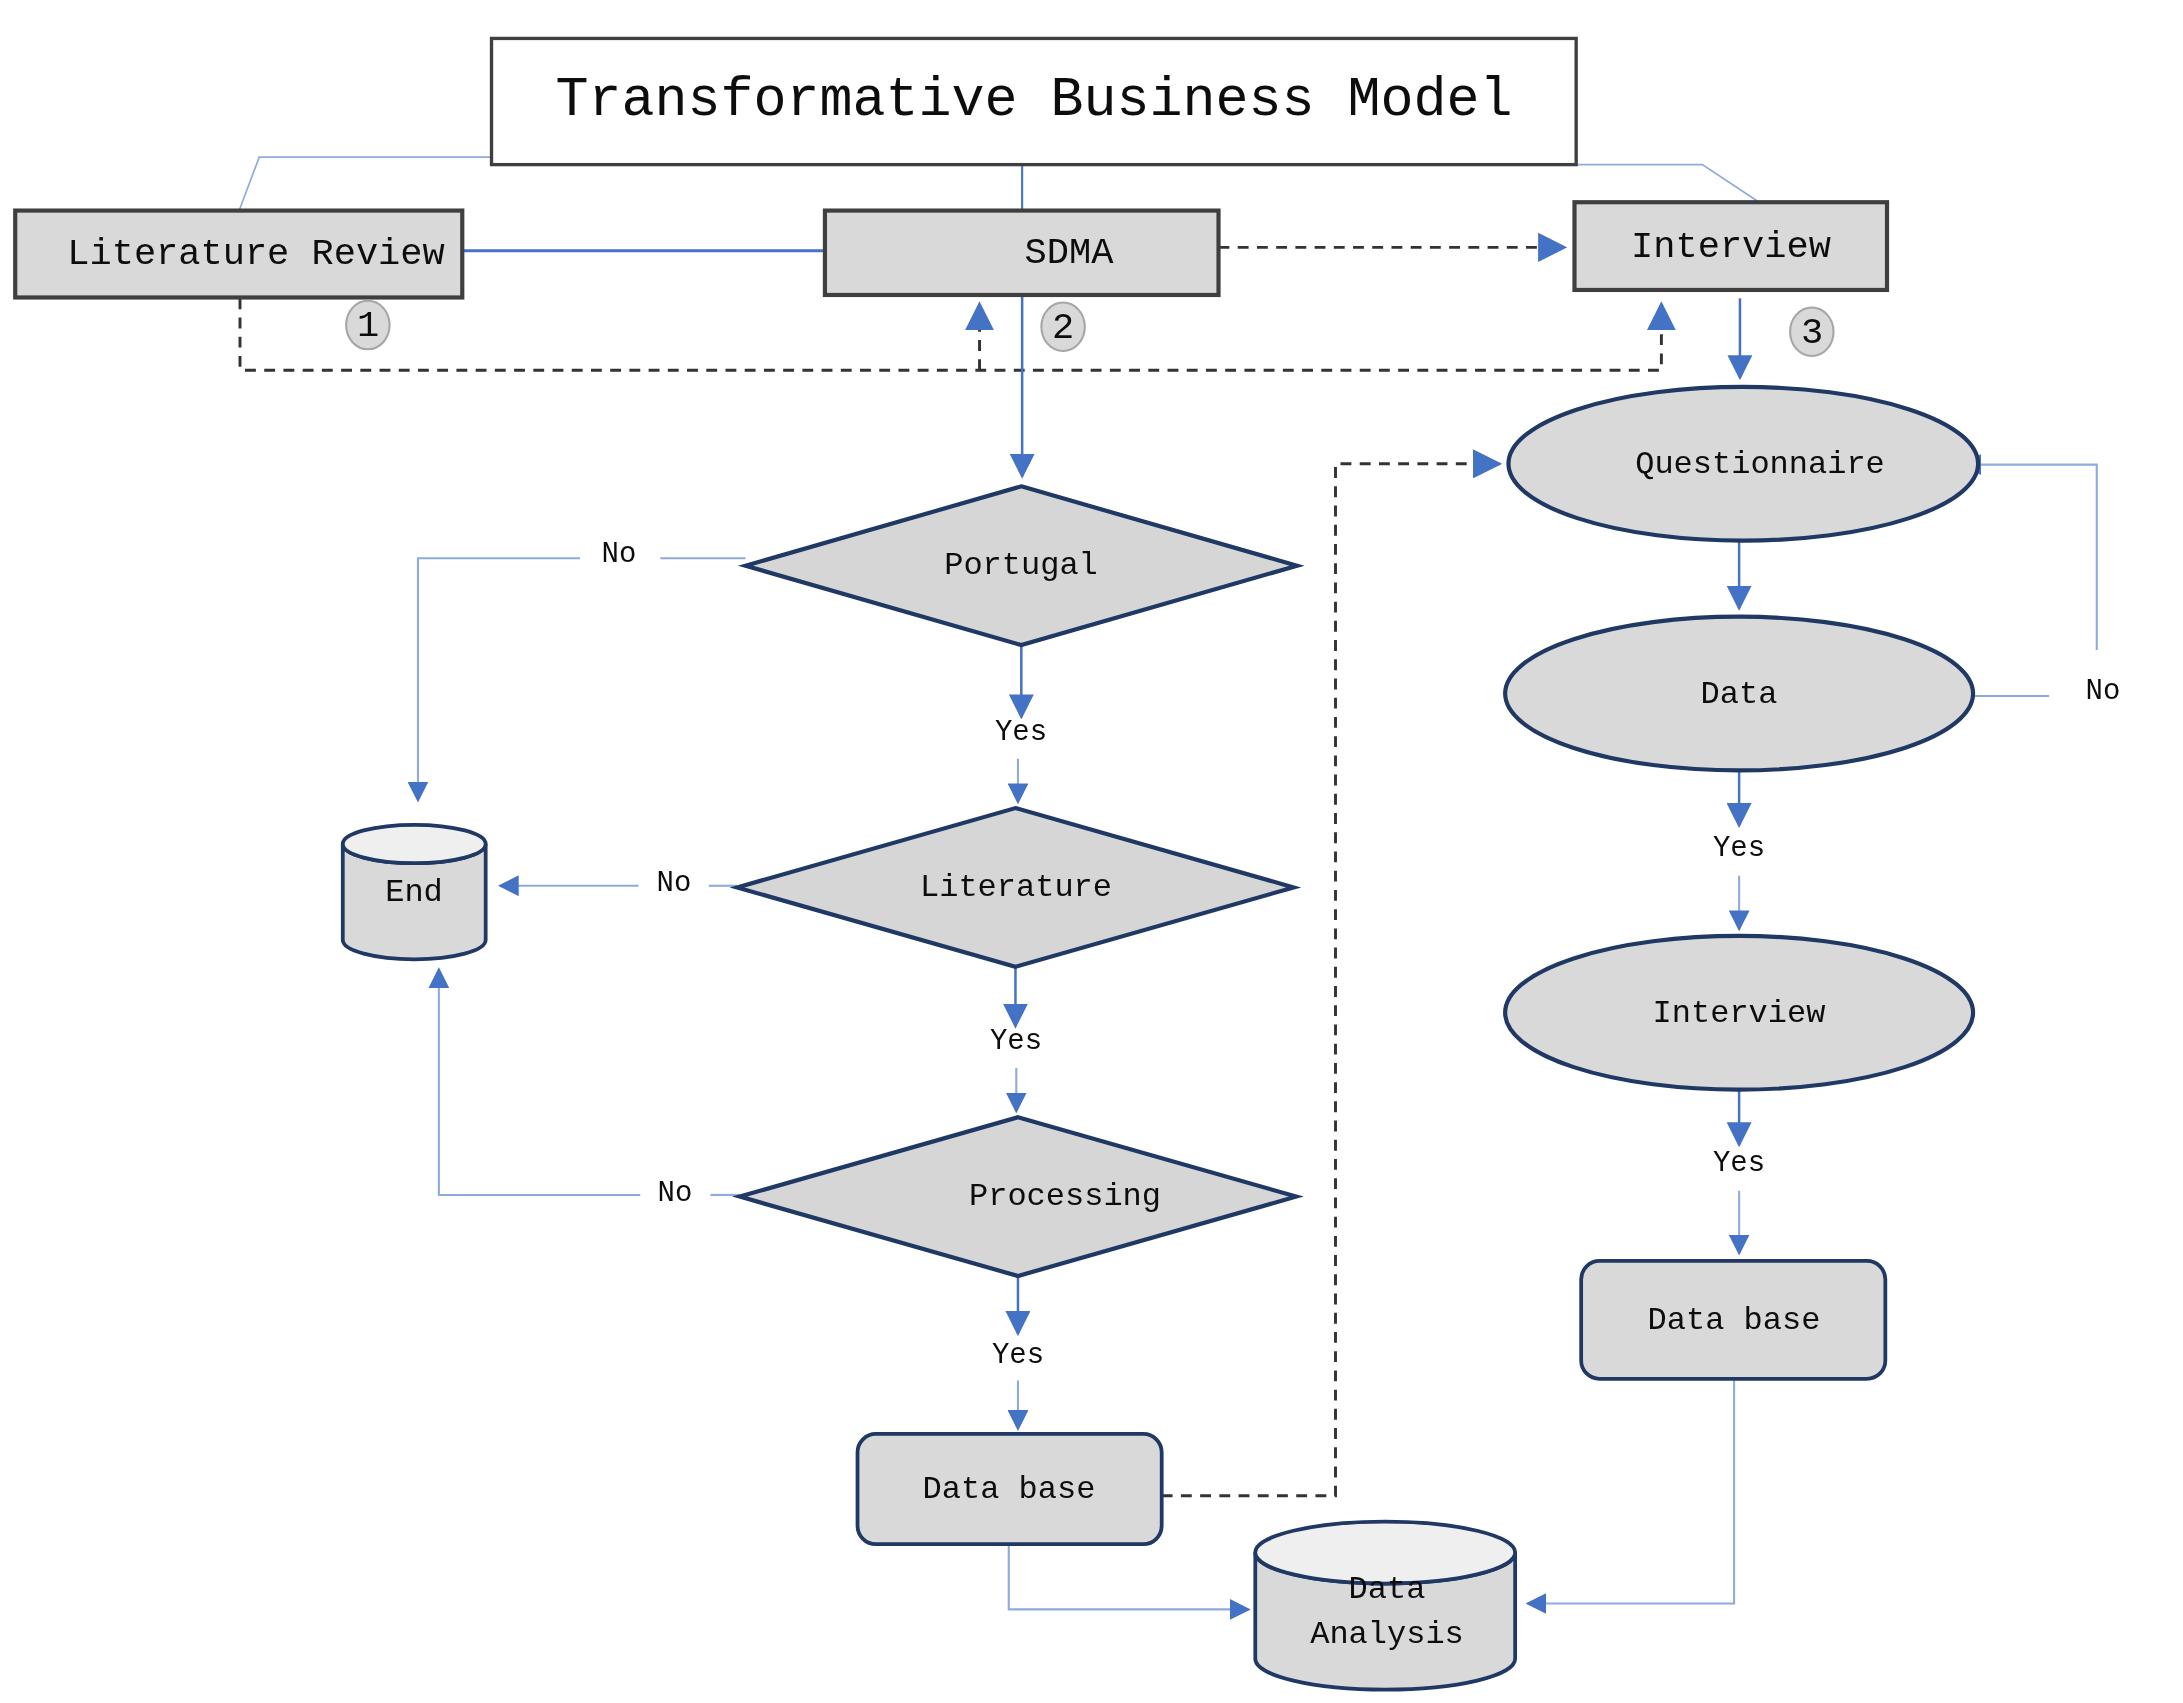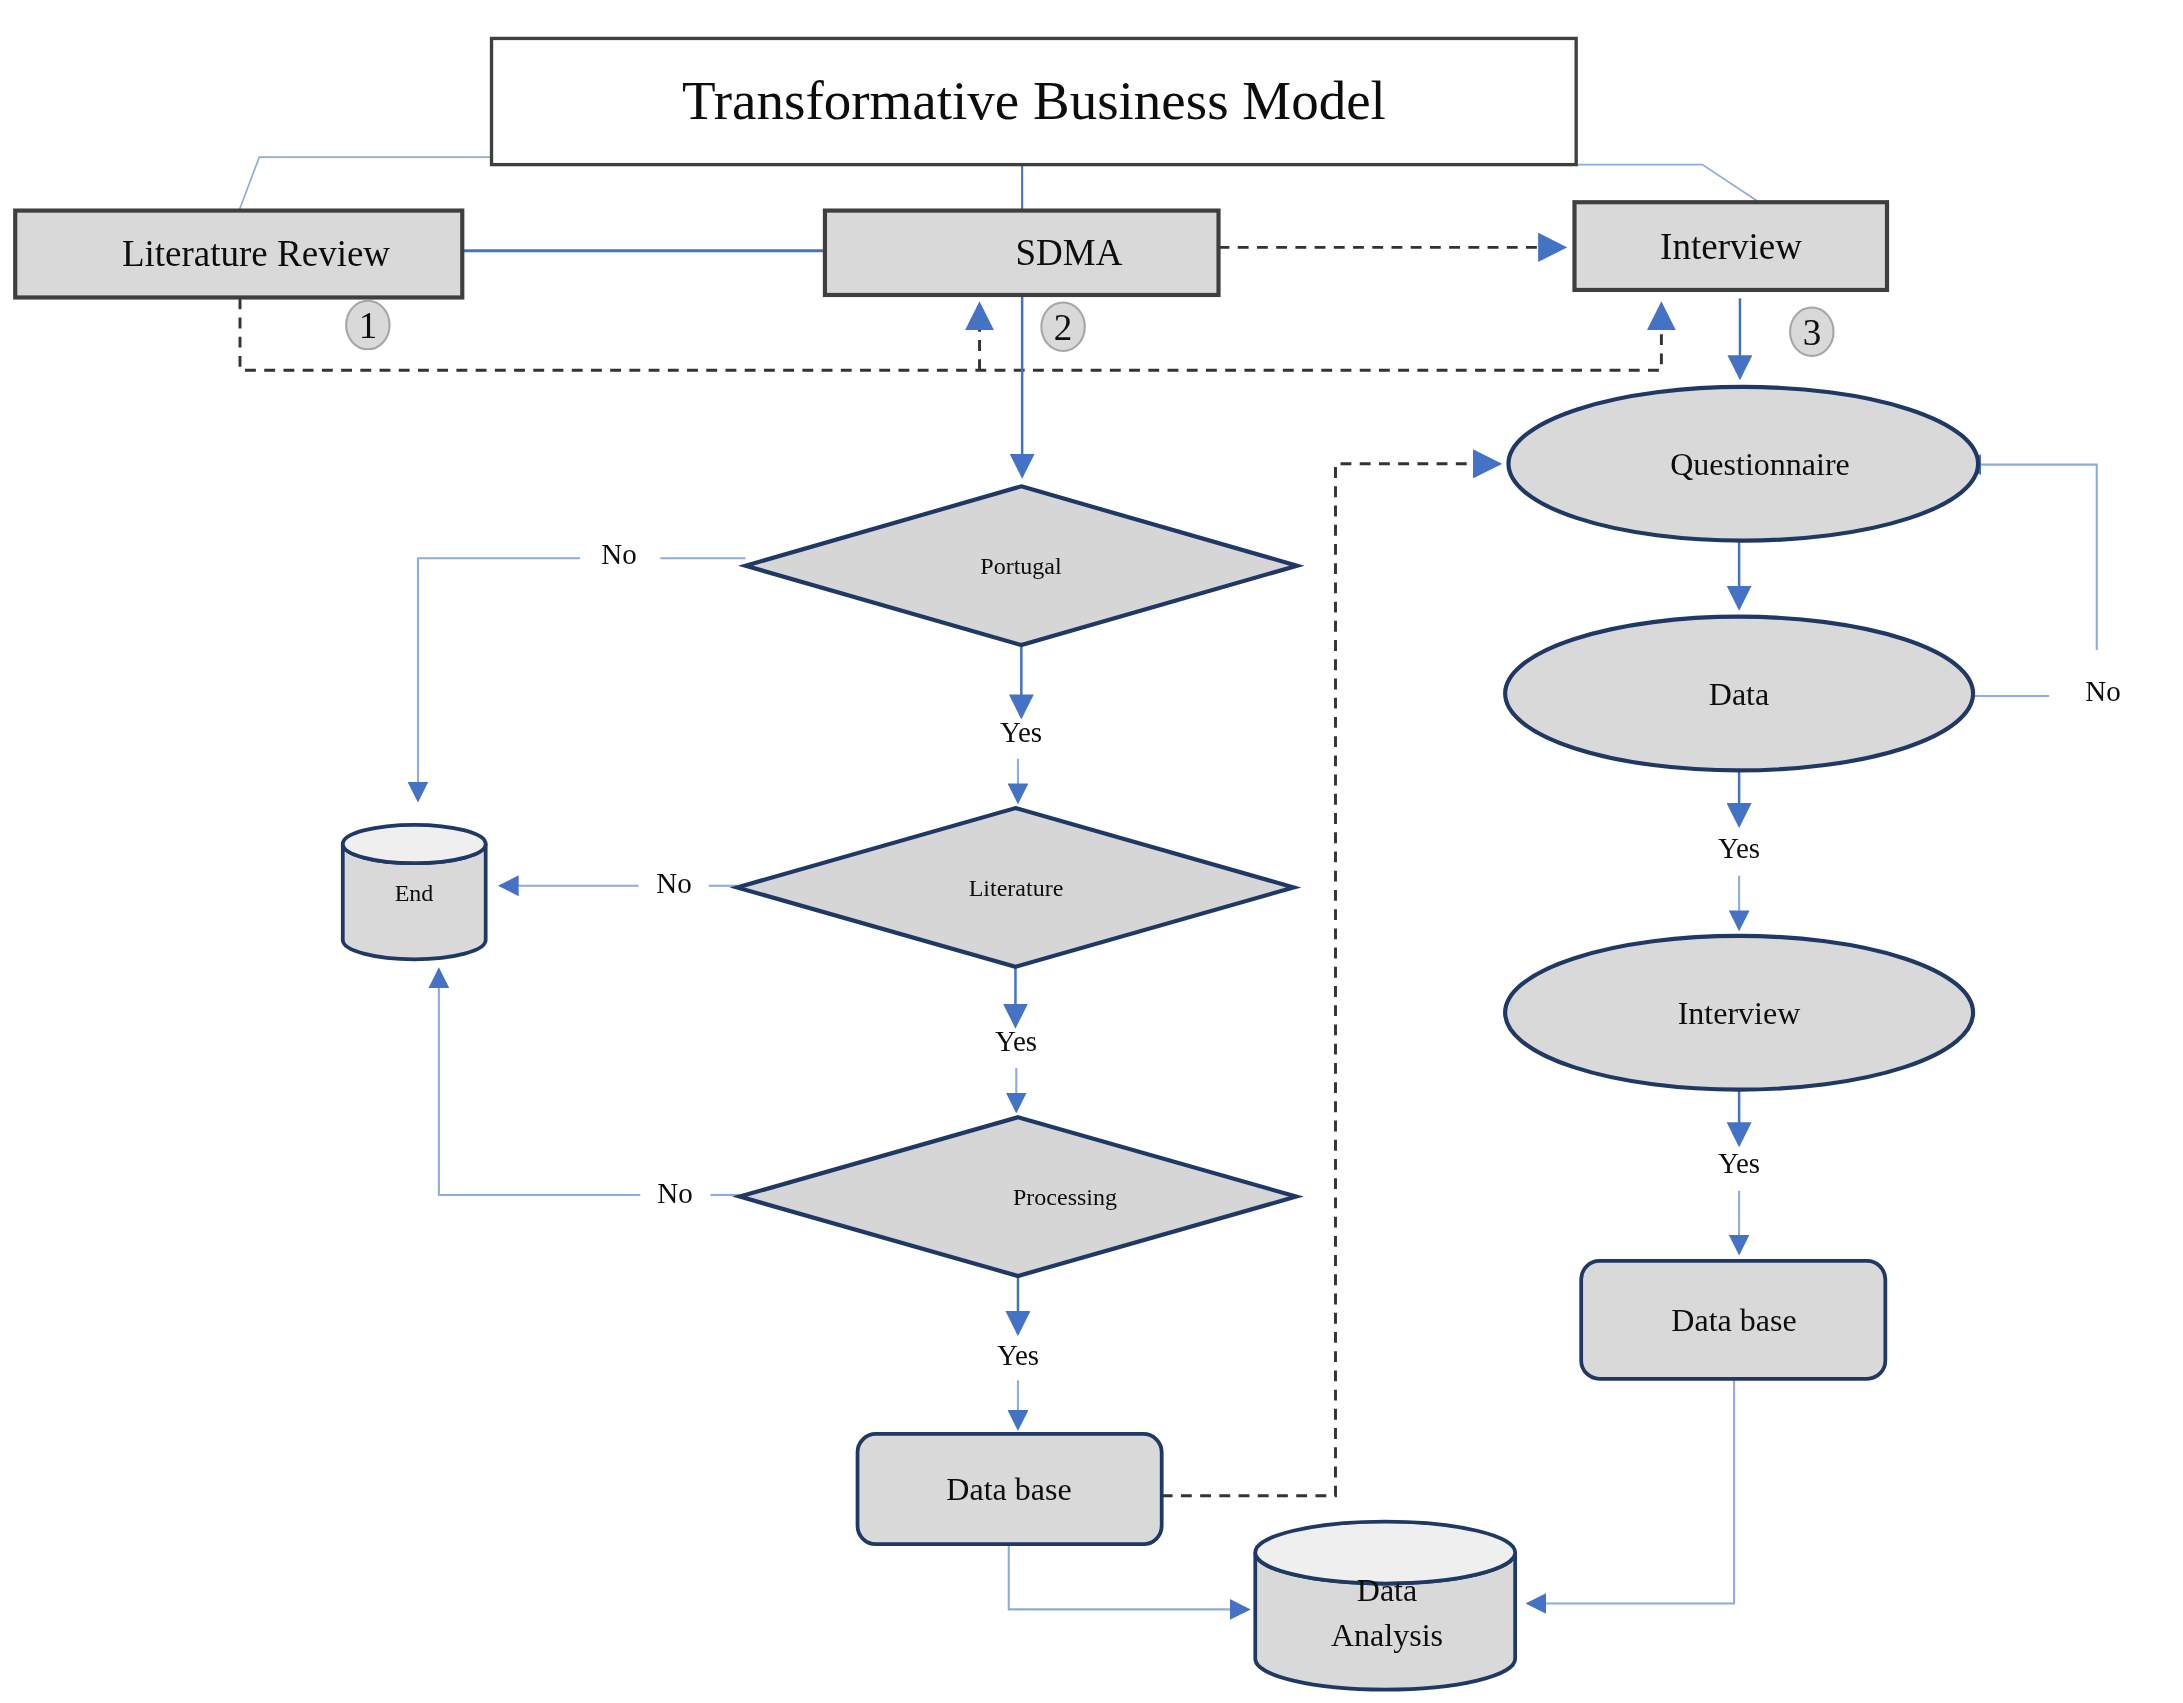--- a/index.html
+++ b/index.html
@@ -1,23 +1,23 @@
 <!DOCTYPE html>
 <html style="font-size:13.4px"><head>
 <meta charset="utf-8">
 <style>
   html,body{margin:0;padding:0;background:#ffffff;}
   #canvas{position:relative;width:2183px;height:1703px;background:#ffffff;overflow:hidden;
           font-family:"Liberation Sans",sans-serif;}
   #wires{position:absolute;left:0;top:0;}
   .lbl{position:absolute;transform:translate(-50%,-50%);color:#0d0d0d;white-space:nowrap;
-       font-family:Liberation Serif, serif;line-height:1.1;text-align:center;}
+       font-family:Liberation Mono, monospace;line-height:1.1;text-align:center;}
   .title{font-size:55px;}
   .boxlbl{font-size:37px;}
-  .nodelbl{font-size:24px;}
+  .nodelbl{font-size:32px;}
   .small{font-size:32px;}
   .badge{font-size:37px;}
   .yn{font-size:29px;}
   .twoline{line-height:1.4;}
 </style>
 </head>
 <body>
 
 <div id="canvas">
 

